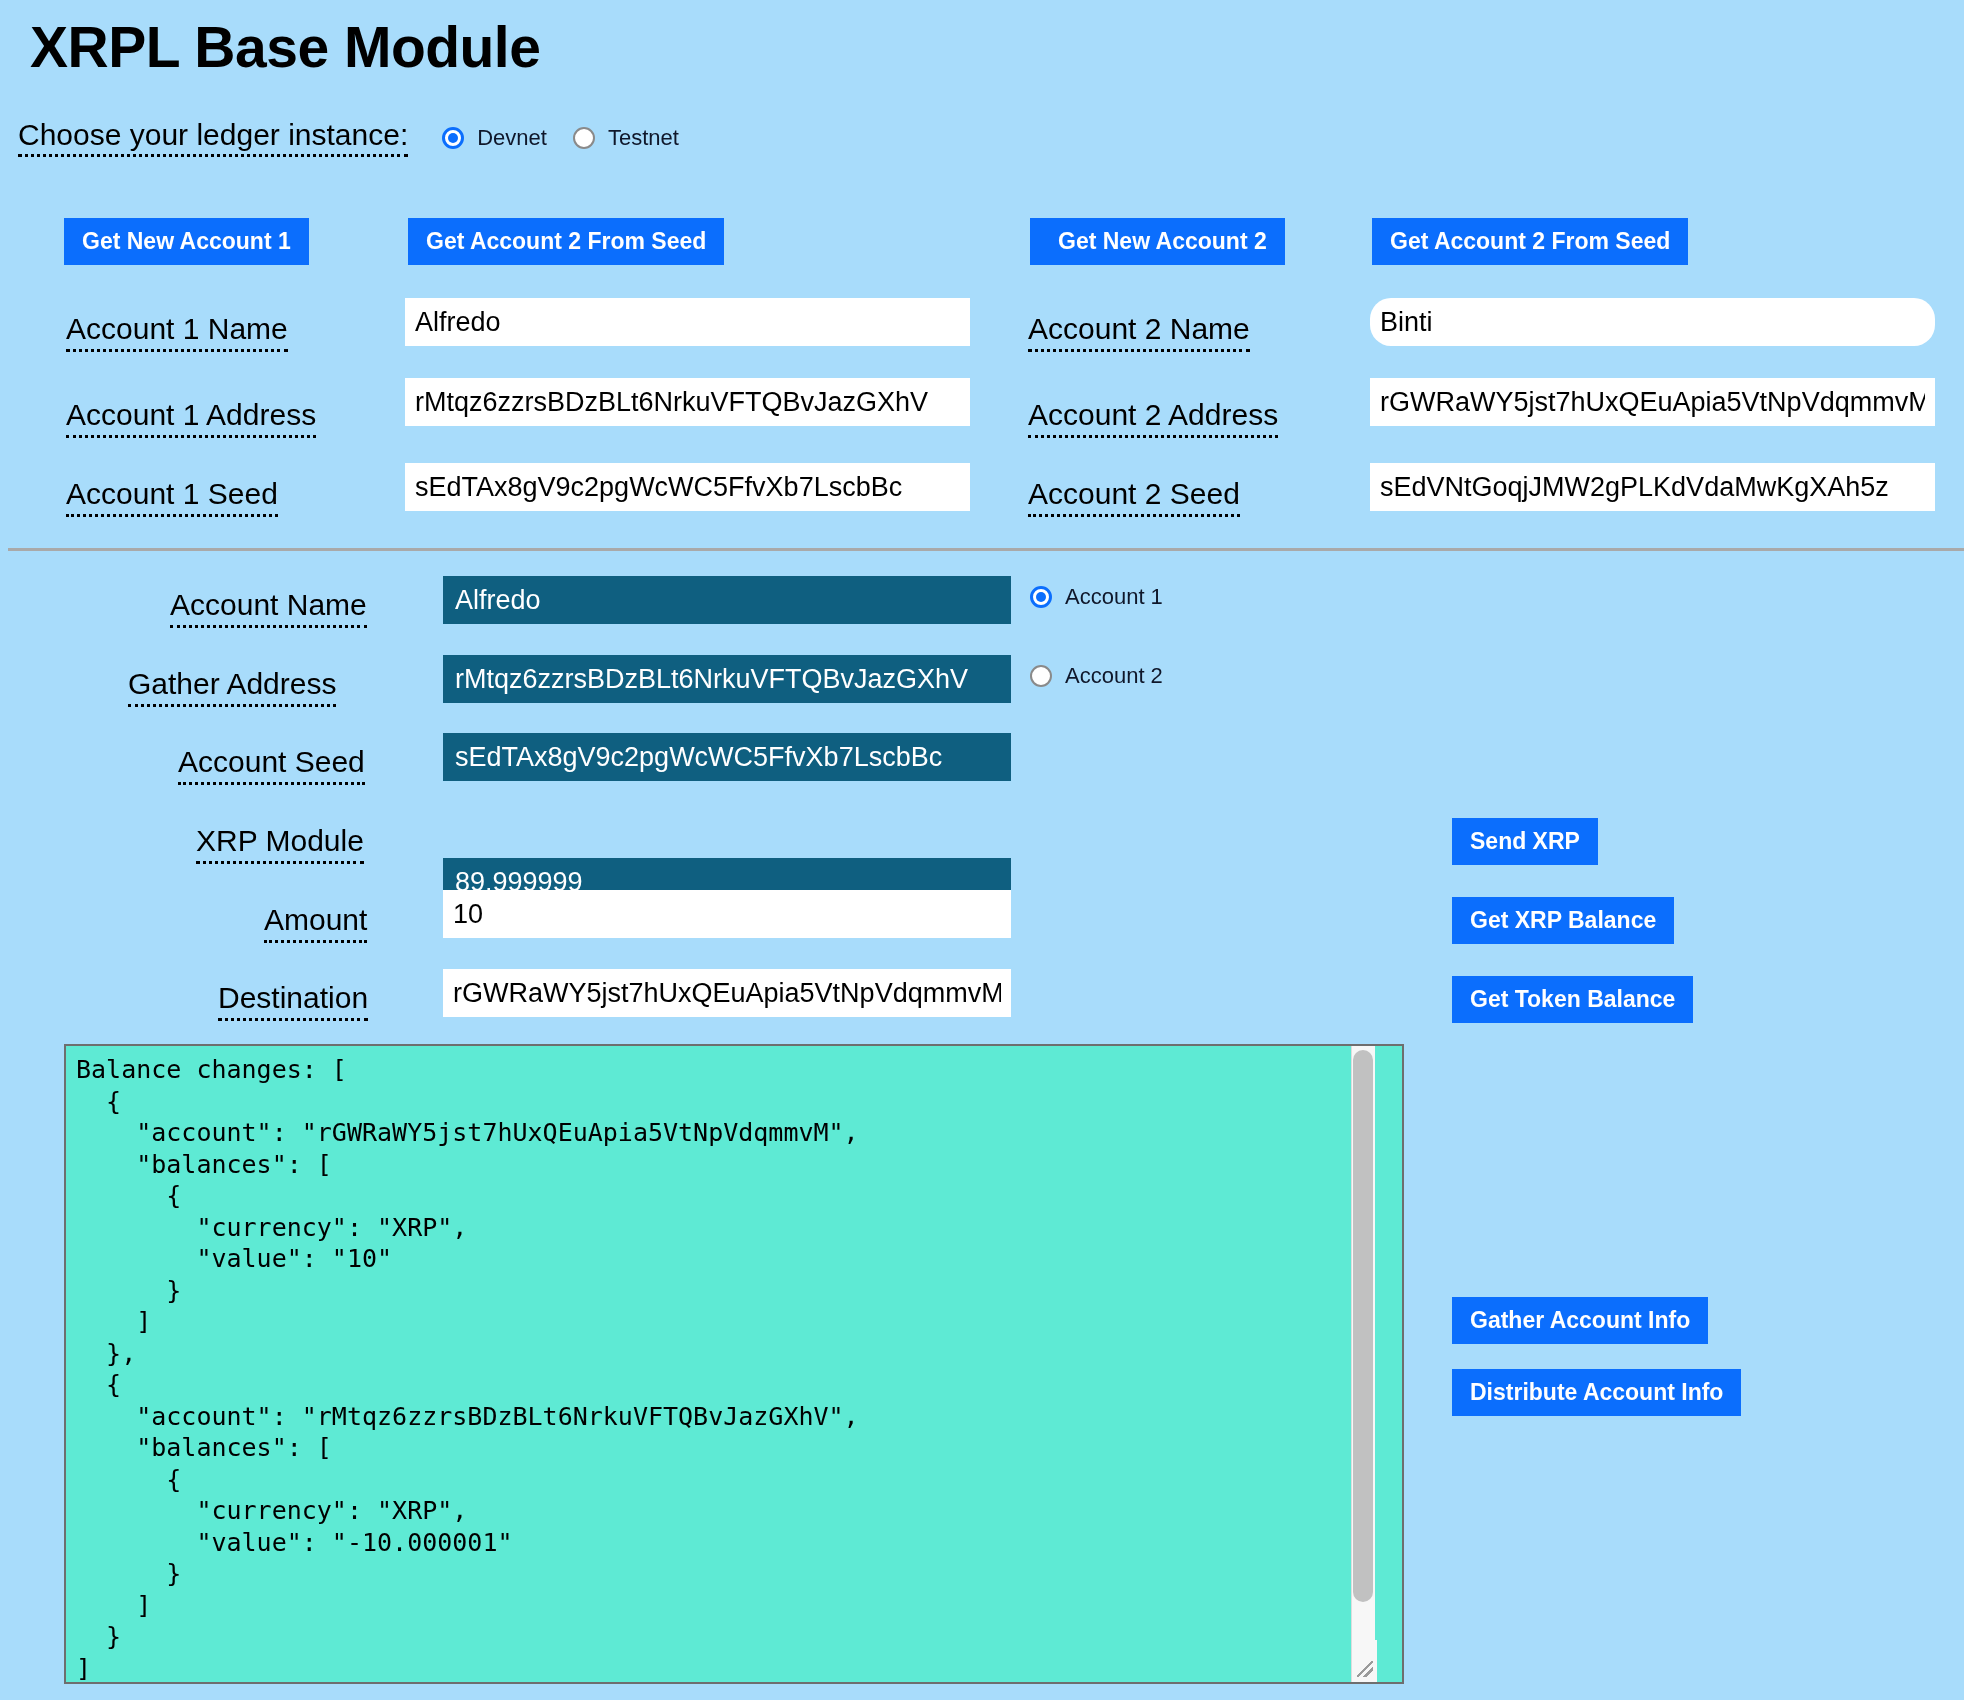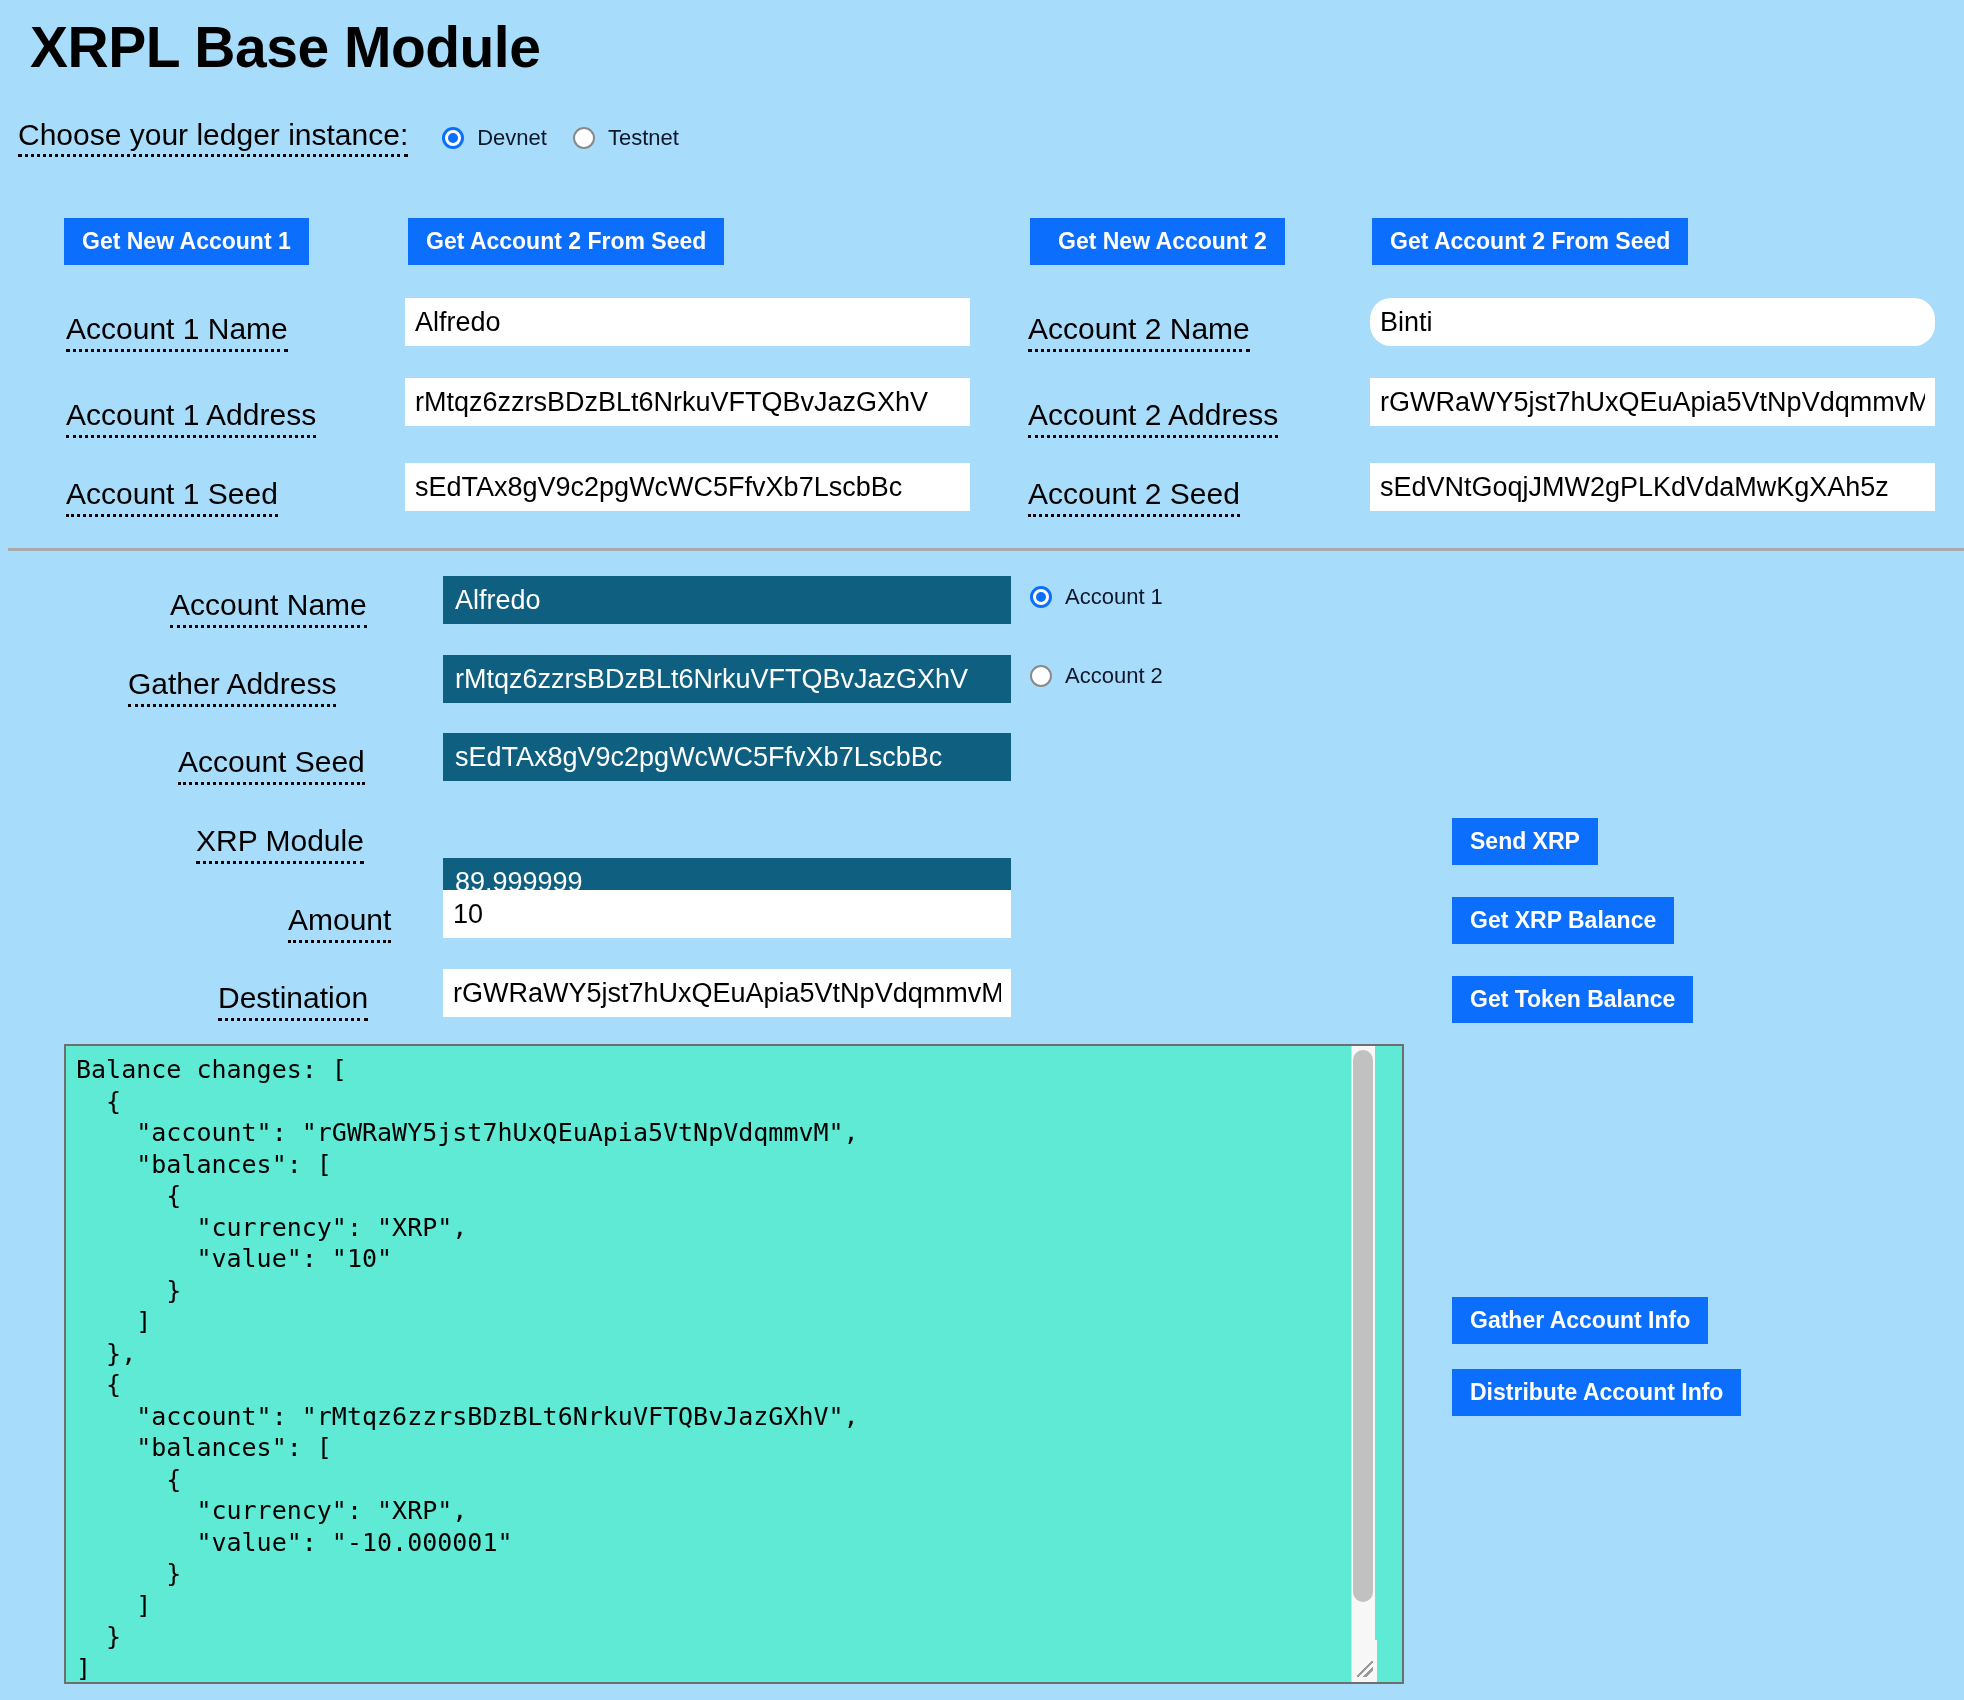--- a/index.html
+++ b/index.html
@@ -190,21 +190,21 @@
 
   <span class="fl" style="left:128px; top:667px;">Gather Address</span>
   <input class="teal" style="left: 443px; top: 655px; width: 568px;" value="rMtqz6zzrsBDzBLt6NrkuVFTQBvJazGXhV">
 
   <span class="fl" style="left:178px; top:745px;">Account Seed</span>
   <input class="teal" style="left: 443px; top: 733px; width: 568px;" value="sEdTAx8gV9c2pgWcWC5FfvXb7LscbBc">
 
   <span class="fl" style="left:196px; top:824px;">XRP Module</span>
   <input class="teal" style="left: 443px; top: 812px; width: 568px; margin-top: 46px;" value="89.999999">
 
-  <span class="fl" style="left:264px; top:903px;margin-left:24px;">Amount</span>
+  <span class="fl" style="left:264px; top:903px;">Amount</span>
   <input class="inp" style="left: 443px; top: 890px; width: 568px;" value="10">
 
   <span class="fl" style="left:218px; top:981px;">Destination</span>
   <input class="inp" style="left: 443px; top: 969px; width: 568px;" value="rGWRaWY5jst7hUxQEuApia5VtNpVdqmmvM">
 
   <label class="radio-wrap" style="position:absolute; left:1030px; top:584px;">
     <span class="radio checked"></span>
     <span class="radio-text">Account 1</span>
   </label>
 

